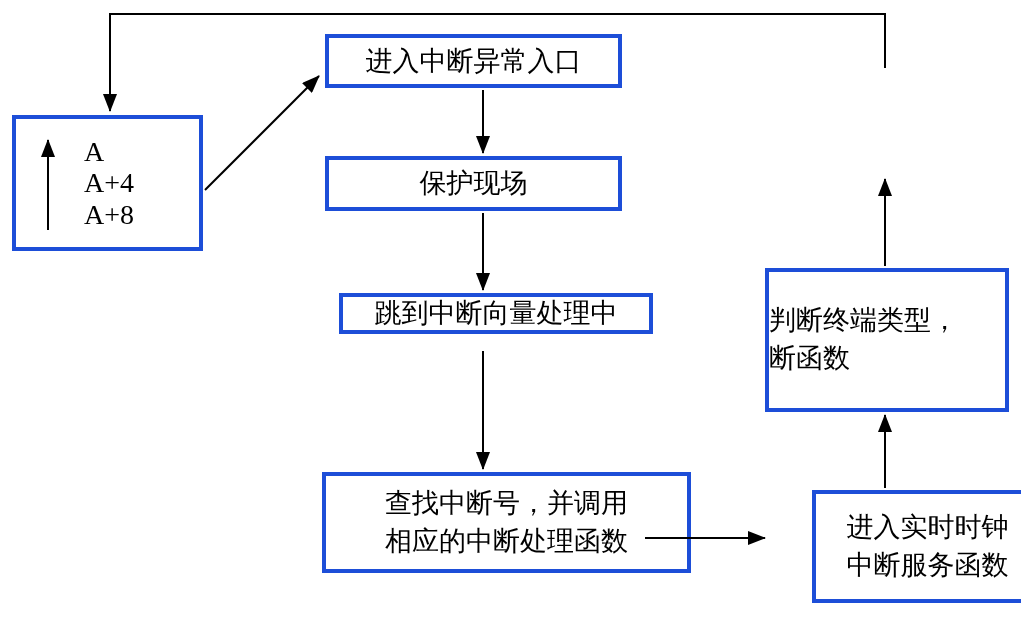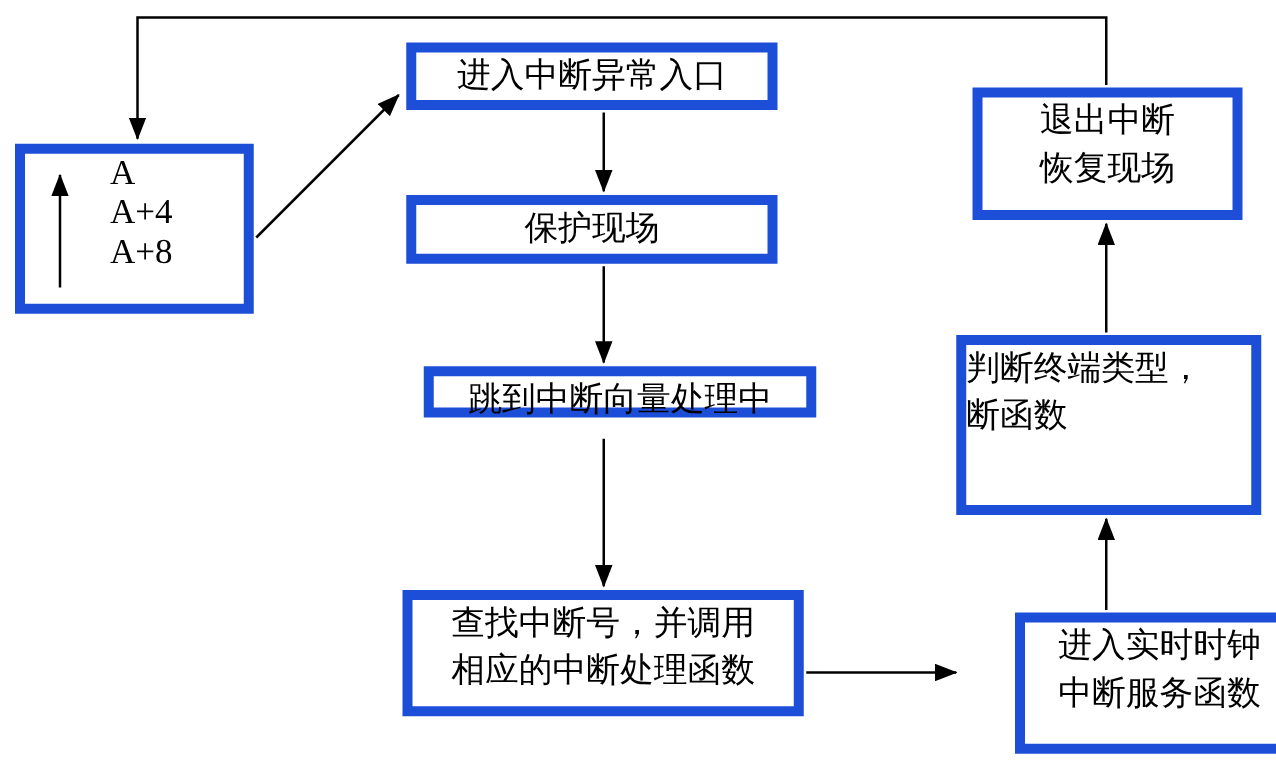--- a/index.html
+++ b/index.html
@@ -21,44 +21,45 @@
     left: 0;
     top: 0;
     width: 1021px;
     height: 621px;
     pointer-events: none;
     z-index: 5;
   }
   .box {
     position: absolute;
     box-sizing: border-box;
-    border: 8px solid #1d4ed8;
+    border: 4px solid #1d4ed8;
     background: #ffffff;
     display: flex;
     flex-direction: column;
     align-items: center;
+    justify-content: center;
     font-size: 27px;
     line-height: 1.35;
     text-align: center;
     z-index: 1;
   }
   .box .line { display: block; }
 
   #box-memory {
     left: 12px;  top: 115px;  width: 191px; height: 136px;
     align-items: flex-start;
     padding-left: 68px;
     text-align: left;
     font-size: 28px;
     line-height: 1.12;
   }
   #box-entry   { left: 325px; top: 34px;  width: 297px; height: 54px;  }
   #box-protect { left: 325px; top: 156px; width: 297px; height: 55px;  }
   #box-jump    { left: 339px; top: 293px; width: 314px; height: 41px;  }
-  #box-find    { left: 322px; top: 472px; width: 321px; height: 101px; line-height: 1.4; }
+  #box-find    { left: 322px; top: 472px; width: 369px; height: 101px; line-height: 1.4; }
   #box-rtc     { left: 812px; top: 490px; width: 231px; height: 113px; line-height: 1.4; }
   #box-judge   {
     left: 765px; top: 268px; width: 244px; height: 144px;
     align-items: flex-start;
     padding-left: 0;
     text-align: left;
     line-height: 1.4;
   }
   #box-exit    { left: 778px; top: 70px;  width: 216px; height: 106px; line-height: 1.4; }
 </style>
@@ -93,24 +94,20 @@
   <div class="box" id="box-rtc">
     <span class="line">进入实时时钟</span>
     <span class="line">中断服务函数</span>
   </div>
 
   <div class="box" id="box-judge">
     <span class="line">判断终端类型，</span>
     <span class="line">断函数</span>
   </div>
 
-  <div class="box" id="box-exit">
-    <span class="line">退出中断</span>
-    <span class="line">恢复现场</span>
-  </div>
 
   <svg class="arrows" viewBox="0 0 1021 621" xmlns="http://www.w3.org/2000/svg">
     <defs>
       <marker id="ah" markerUnits="userSpaceOnUse" markerWidth="18" markerHeight="14" refX="17" refY="7" orient="auto">
         <path d="M0,0 L18,7 L0,14 z" fill="#000000"></path>
       </marker>
     </defs>
 
     <line x1="48" y1="230" x2="48" y2="140" stroke="#000000" stroke-width="2" marker-end="url(#ah)"></line>
 

